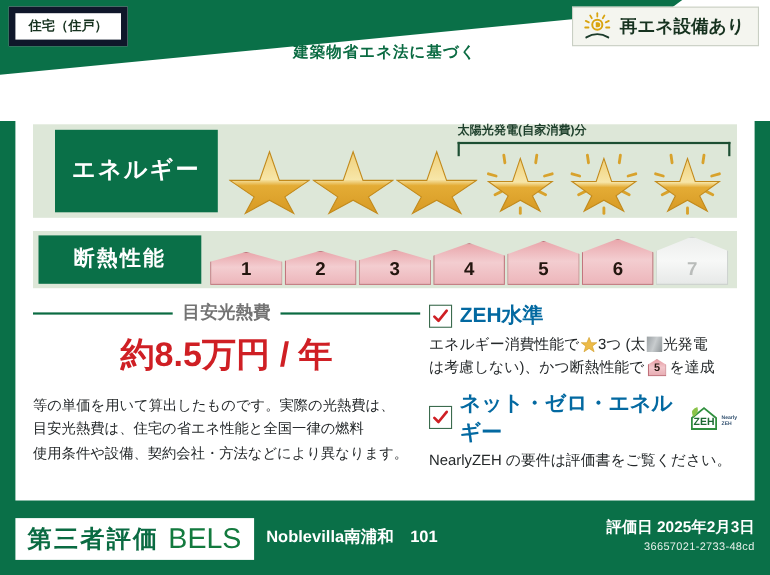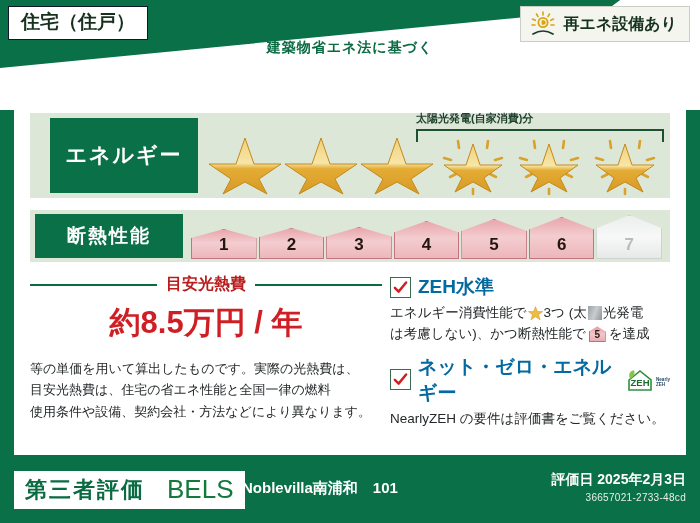--- a/index.html
+++ b/index.html
@@ -23,23 +23,23 @@
   }
   .wedge-right{
     position:absolute;right:0;top:0;width:210px;height:96px;
     background:#ffffff;
     clip-path:polygon(100% 0, 100% 100%, 0 100%, 62% 0);
   }
 
   
   .corner-badge{
     position:absolute;left:8px;top:6px;z-index:6;
-    background:#ffffff;border:1px solid #0f172a;
+    background:#ffffff;border:6px solid #0f172a;
     padding:5px 12px 6px 12px;
-    font-size:19px;font-weight:bold;color:#16321f;
+    font-size:12px;font-weight:bold;color:#16321f;
     letter-spacing:0px;line-height:1.1;
   }
   
   .renew-badge{
     position:absolute;right:10px;top:6px;z-index:6;
     background:#f4f5ef;border:1px solid #c9cfc4;
     padding:4px 12px 4px 8px;
     display:flex;align-items:center;gap:7px;
     font-size:16px;font-weight:bold;color:#16321f;
   }
@@ -123,21 +123,21 @@
   }
   .house.h7{height:44px;}
 
   
   .lower{display:flex;margin:10px 16px 0 16px;}
   .lower-left{width:352px;flex:none;}
   .lower-right{flex:1;padding-left:8px;}
 
   .cost-head{
     display:flex;align-items:center;gap:9px;
-    color:#b91c1c;font-weight:bold;font-size:16px;
+    color:#737373;font-weight:bold;font-size:16px;
     margin-top:2px;
   }
   .cost-head .rule{flex:1;height:2px;background:#0a6b42;}
   .cost-value{
     text-align:center;color:#cf1f24;font-weight:bold;
     font-size:31px;margin-top:7px;letter-spacing:0px;
   }
   .cost-note{
     margin-top:14px;color:#24282a;font-size:13px;line-height:1.65;
     letter-spacing:0px;
@@ -179,21 +179,21 @@
   .zeh-logo{width:46px;height:26px;margin-left:4px;flex:none;}
 
   
   .footer{
     position:absolute;left:0;right:0;bottom:0;height:62px;
     z-index:5;color:#fff;
   }
   .bels-badge{
     position:absolute;left:14px;top:10px;
     background:#fff;padding:3px 11px 4px 11px;
-    display:flex;align-items:center;gap:22px;
+    display:flex;align-items:center;gap:8px;
   }
   .bels-jp{font-size:22px;font-weight:bold;color:#0a6b42;letter-spacing:2px;}
   .bels-en{font-size:26px;font-weight:normal;color:#137a3e;letter-spacing:0px;}
   .bldg{
     position:absolute;left:242px;top:18px;
     font-size:15px;font-weight:bold;color:#fff;white-space:nowrap;
   }
   .foot-right{
     position:absolute;right:14px;top:10px;text-align:right;
   }

